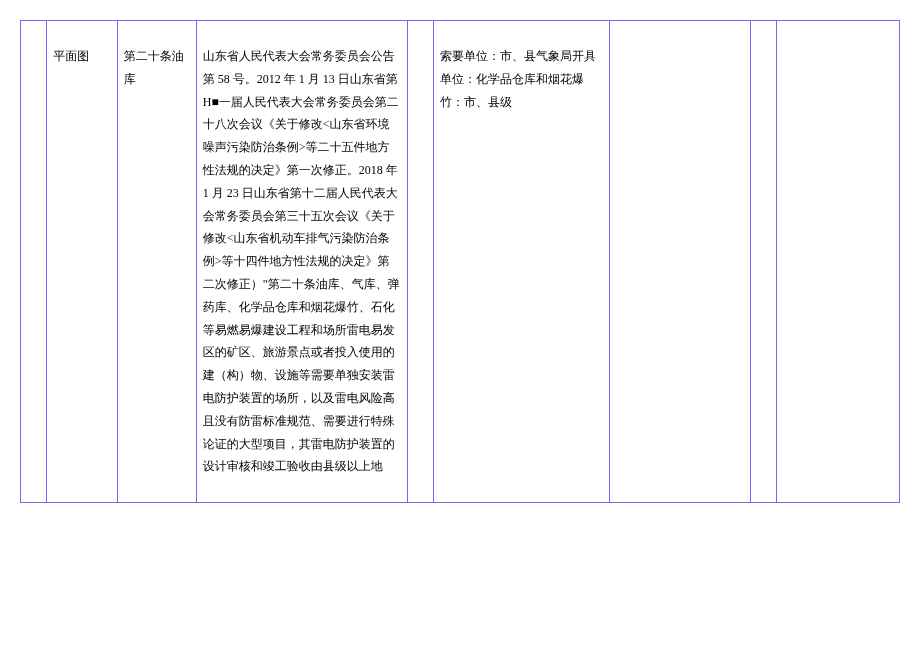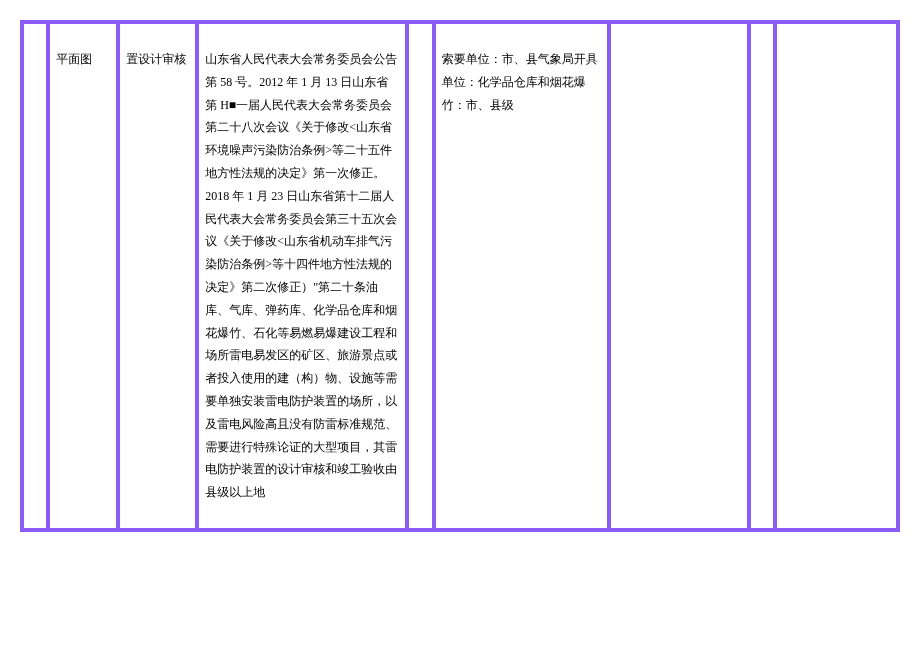--- a/index.html
+++ b/index.html
@@ -13,21 +13,21 @@
       background: #fff;
       padding: 20px;
       color: #000;
     }
     table {
       border-collapse: collapse;
       width: 100%;
       table-layout: fixed;
     }
     td {
-      border: 4px solid #8b5cf6;
+      border: 1px solid #8b5cf6;
       padding: 24px 6px;
       vertical-align: top;
       line-height: 1.9;
       word-wrap: break-word;
       margin-left: 20px;
     }
     .col1 { width: 3%; }
     .col2 { width: 8%; }
     .col3 { width: 9%; }
     .col4 { width: 24%; }
@@ -38,21 +38,21 @@
     .col9 { width: 14%; }
   </style>
 </head>
 <body>
 
 <table>
   <tbody>
       <tr>
     <td class="col1"></td>
     <td class="col2">平面图</td>
-    <td class="col3">置设计审核</td>
+    <td class="col3">第二十条油库</td>
     <td class="col4">山东省人民代表大会常务委员会公告第 58 号。2012 年 1 月 13 日山东省第 H■一届人民代表大会常务委员会第二十八次会议《关于修改&lt;山东省环境噪声污染防治条例&gt;等二十五件地方性法规的决定》第一次修正。2018 年 1 月 23 日山东省第十二届人民代表大会常务委员会第三十五次会议《关于修改&lt;山东省机动车排气污染防治条例&gt;等十四件地方性法规的决定》第二次修正）"第二十条油库、气库、弹药库、化学品仓库和烟花爆竹、石化等易燃易爆建设工程和场所雷电易发区的矿区、旅游景点或者投入使用的建（构）物、设施等需要单独安装雷电防护装置的场所，以及雷电风险高且没有防雷标准规范、需要进行特殊论证的大型项目，其雷电防护装置的设计审核和竣工验收由县级以上地</td>
     <td class="col5"></td>
     <td class="col6">索要单位：市、县气象局开具单位：化学品仓库和烟花爆竹：市、县级</td>
     <td class="col7"></td>
     <td class="col8"></td>
     <td class="col9"></td>
   </tr>
 </tbody>
   </table>
 

